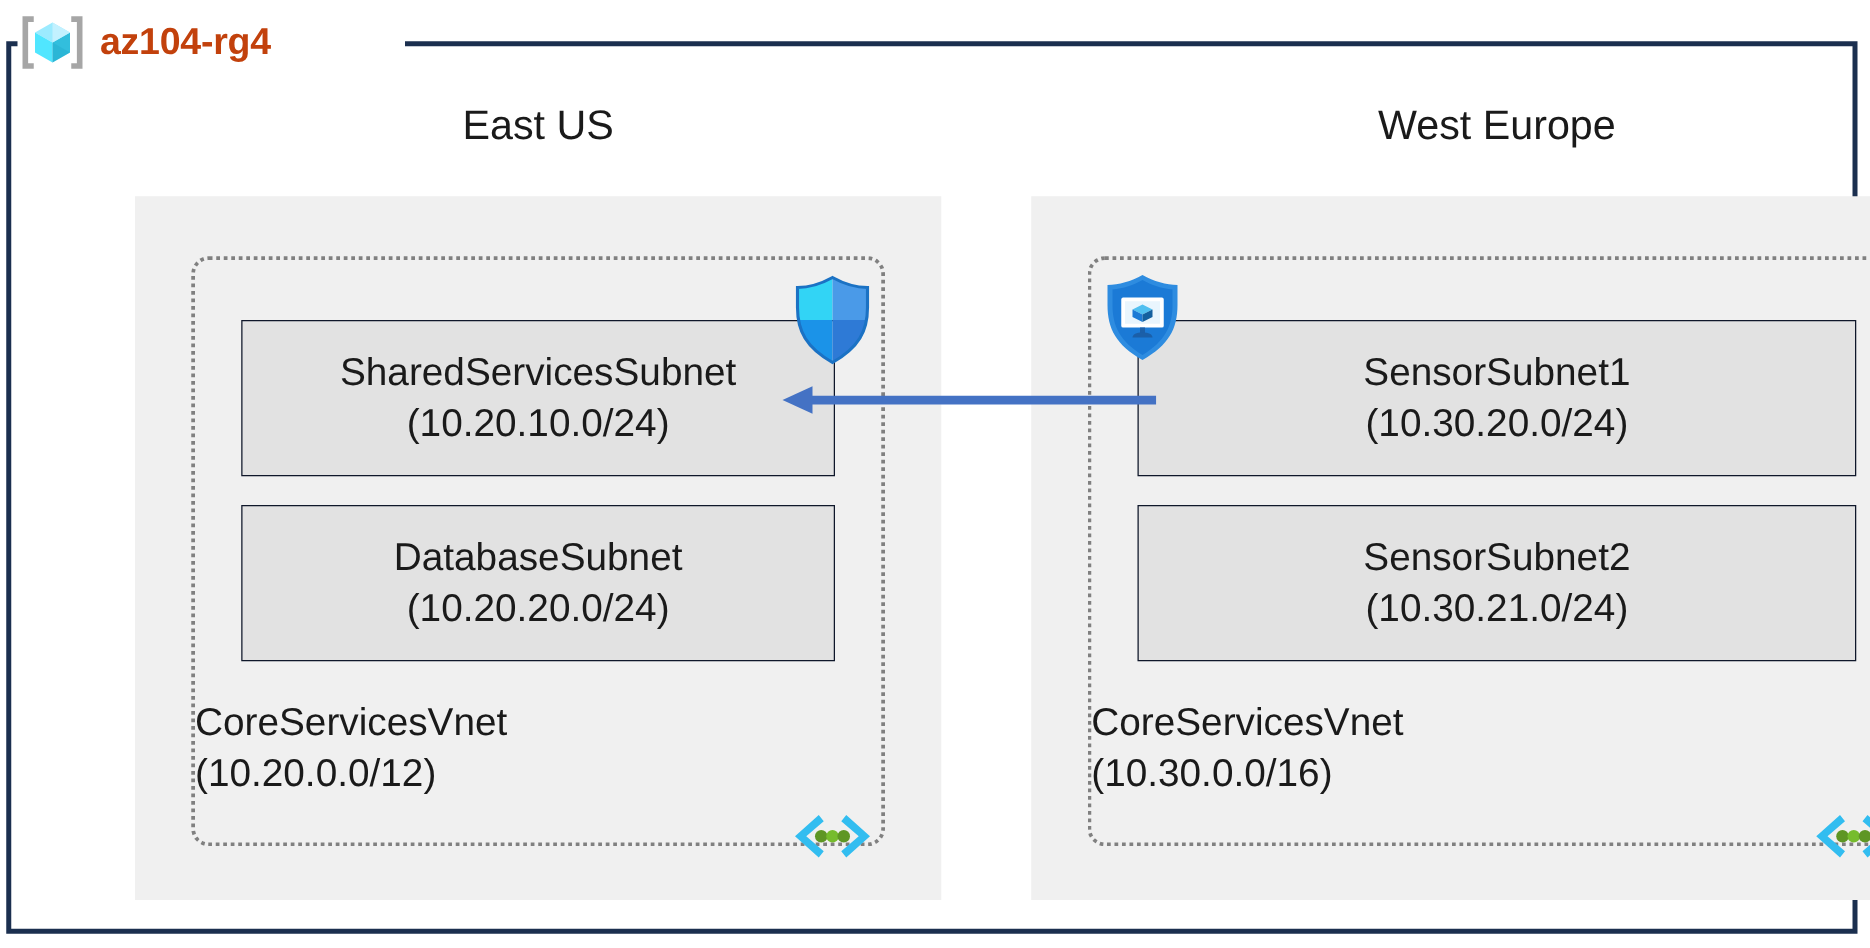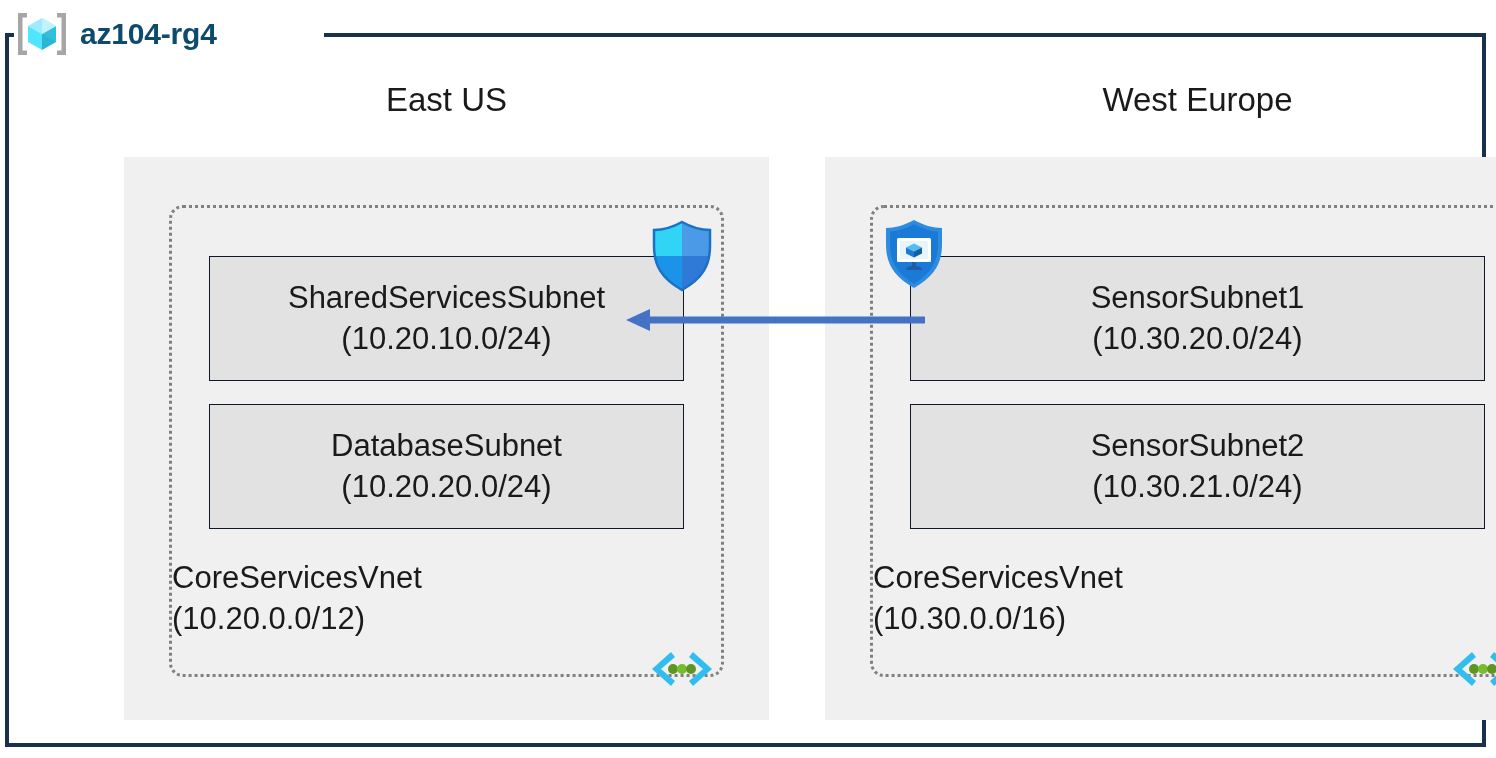--- a/index.html
+++ b/index.html
@@ -58,32 +58,32 @@
   .rg-icon {
     width: 56px;
     height: 48px;
     display: block;
     flex: 0 0 auto;
   }
 
   .rg-title {
     font-size: 30px;
     font-weight: bold;
-    color: #0c4a6e;
+    color: #c2410c;
     letter-spacing: -0.2px;
     white-space: nowrap;
     line-height: 1;
   }
 
   
   .region {
     position: absolute;
     top: 82px;
   }
-  .region.east { left: 84px; width: 645px; padding-left: 40px; }
+  .region.east { left: 68px; width: 645px; padding-left: 40px; }
   .region.west { left: 825px; width: 745px; }
 
   .region-label {
     text-align: center;
     font-size: 33px;
     color: #1a1a1a;
     line-height: 1.1;
     height: 48px;
     white-space: nowrap;
   }

